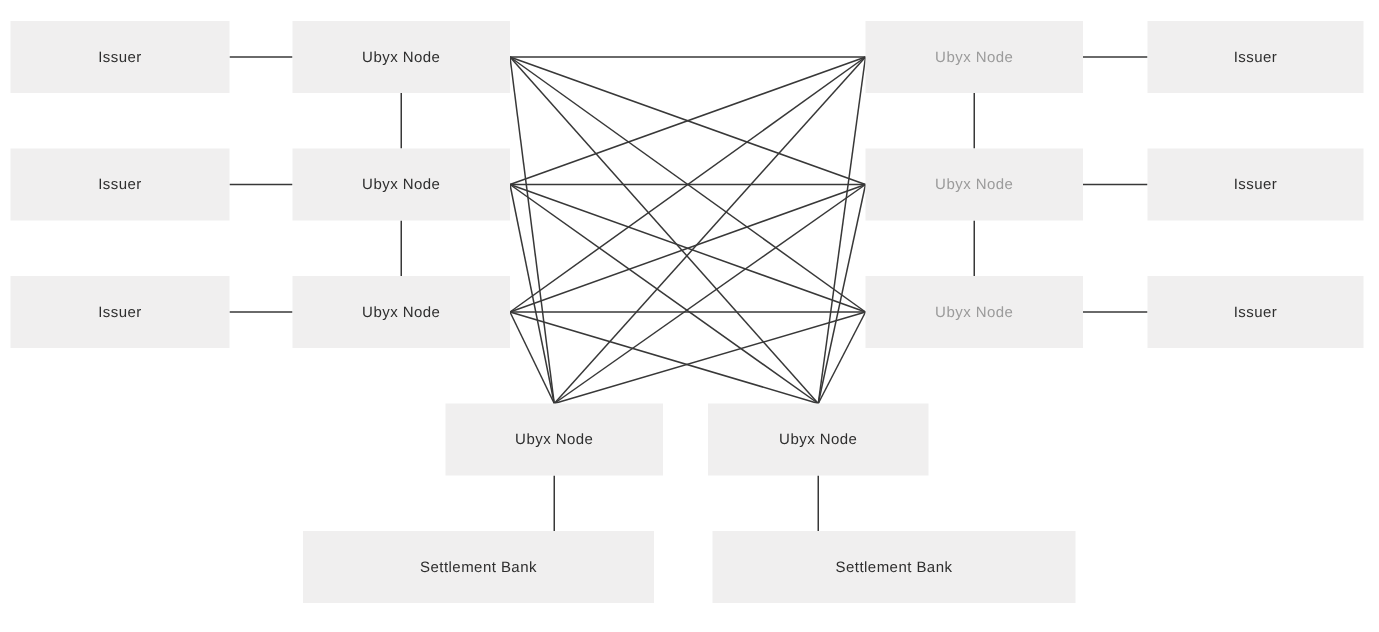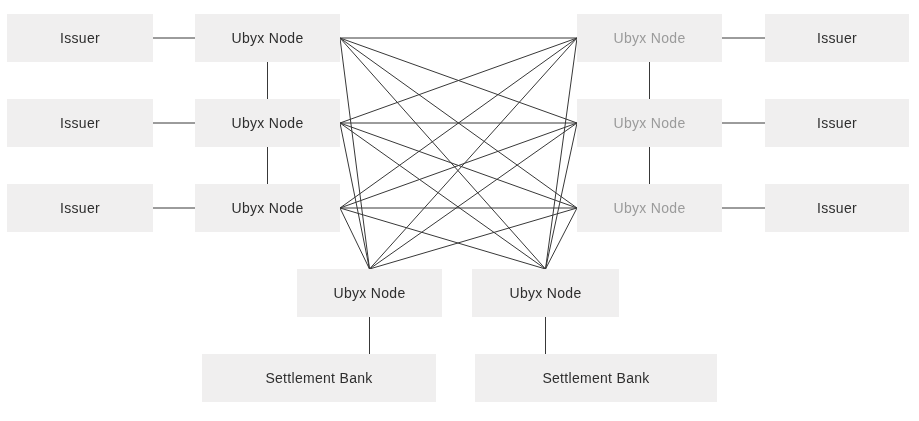--- a/index.html
+++ b/index.html
@@ -21,21 +21,21 @@
     top: 0;
     width: 919px;
     height: 421px;
   }
   .node {
     position: absolute;
     background: #f0efef;
     display: flex;
     align-items: center;
     justify-content: center;
-    font-size: 14px;
+    font-size: 10px;
     letter-spacing: 0.3px;
     color: #2e2e2e;
     box-sizing: border-box;
   }
   .node.muted {
     color: #9b9b9b;
   }
   .node span {
     white-space: nowrap;
   }

